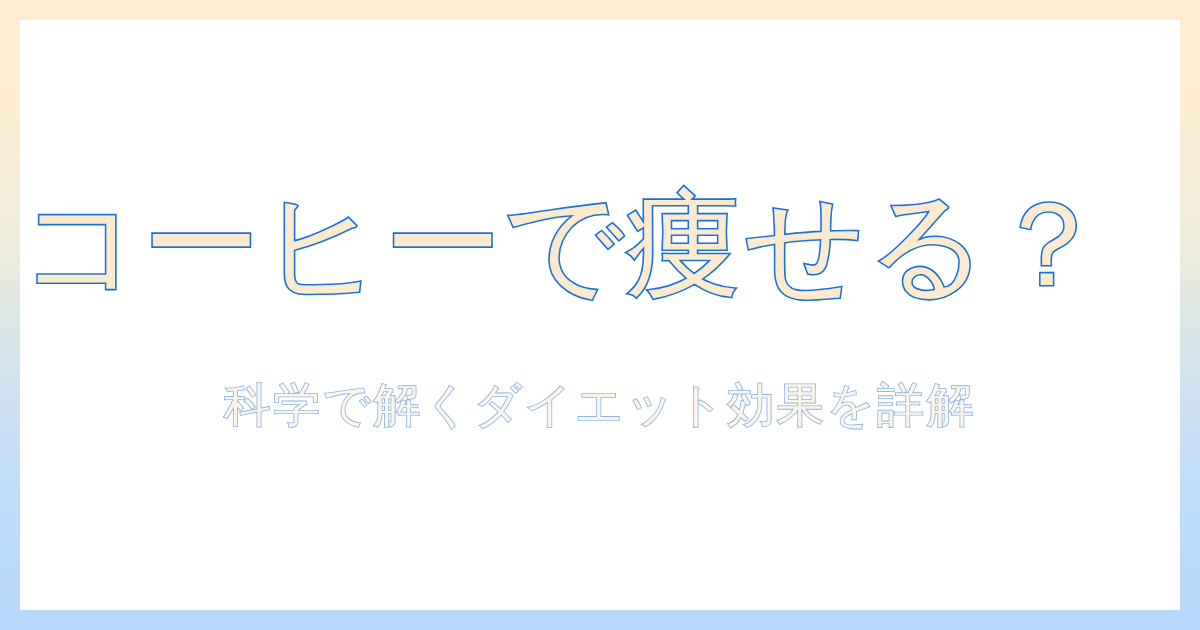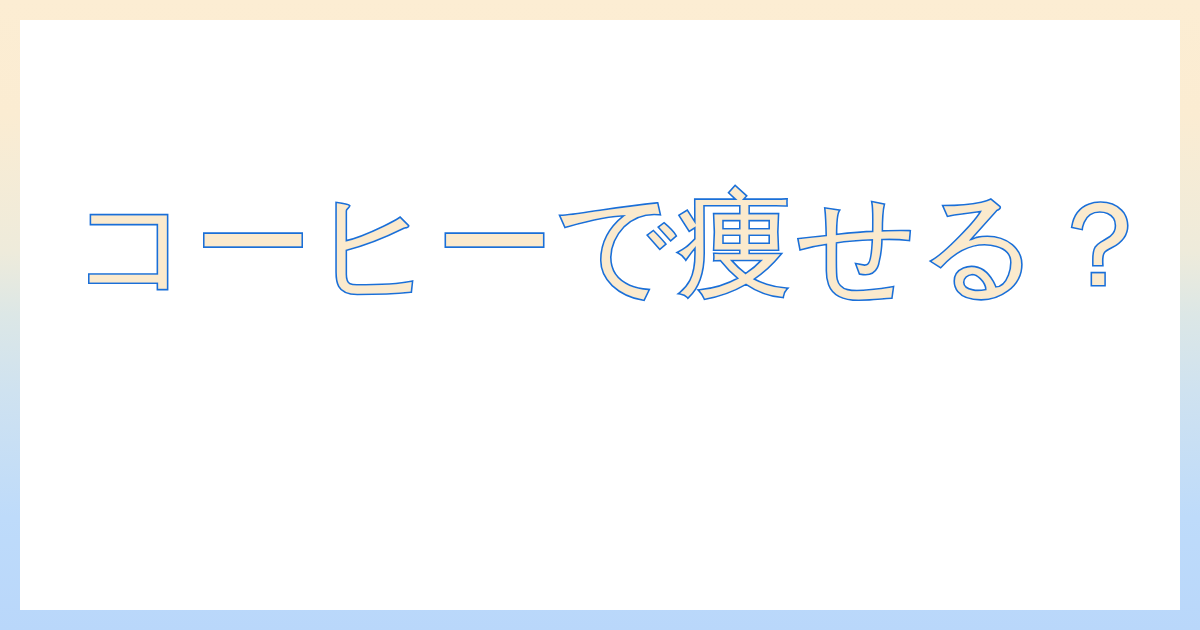--- a/index.html
+++ b/index.html
@@ -37,24 +37,24 @@
     top: 20px;
     width: 1160px;
     height: 590px;
     background: #ffffff;
     overflow: hidden;
   }
 
   
   .title-wrap {
     position: absolute;
-    left: 16px;
+    left: 0;
     top: 155px;
     width: 1160px;
-    text-align: center;
+    text-align: left;
   }
 
   .main-title {
     display: inline-block;
     margin: 0;
     font-family: "DejaVu Sans", "Liberation Sans", sans-serif;
     font-size: 118px;
     line-height: 1.18;
     font-weight: 400;
     letter-spacing: 0.012em;
@@ -92,15 +92,18 @@
 </head>
 <body>
 
 <div id="banner">
   <div id="card">
 
     <div class="title-wrap">
       <h1 class="main-title">コーヒーで痩せる？</h1>
     </div>
 
+    <div class="subtitle-wrap">
+      <p class="sub-title">科学で解くダイエット効果を詳解</p>
+    </div>
 
   </div>
 </div>
 
 </body></html>

